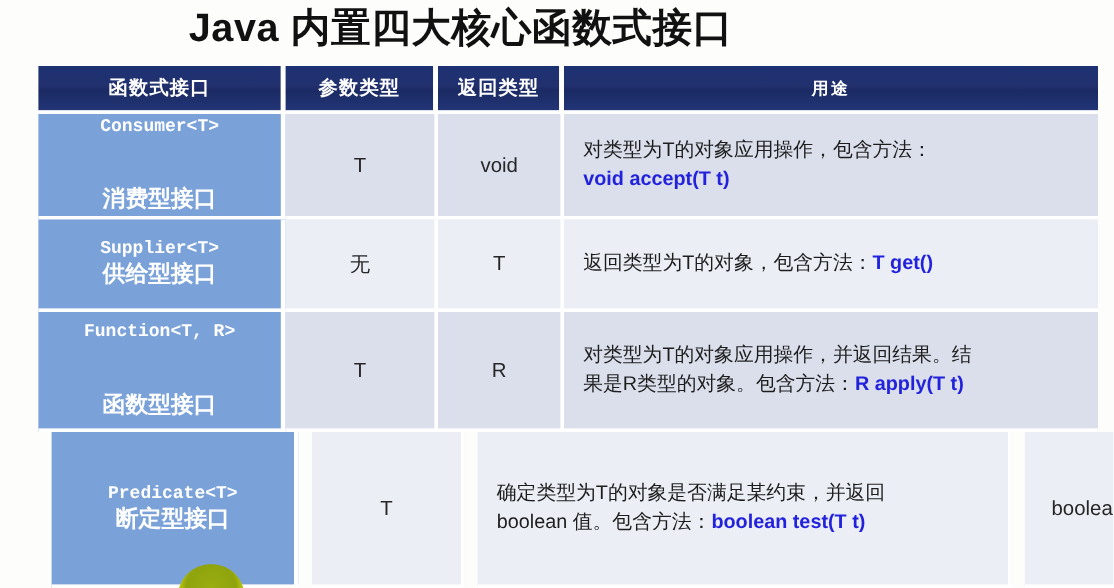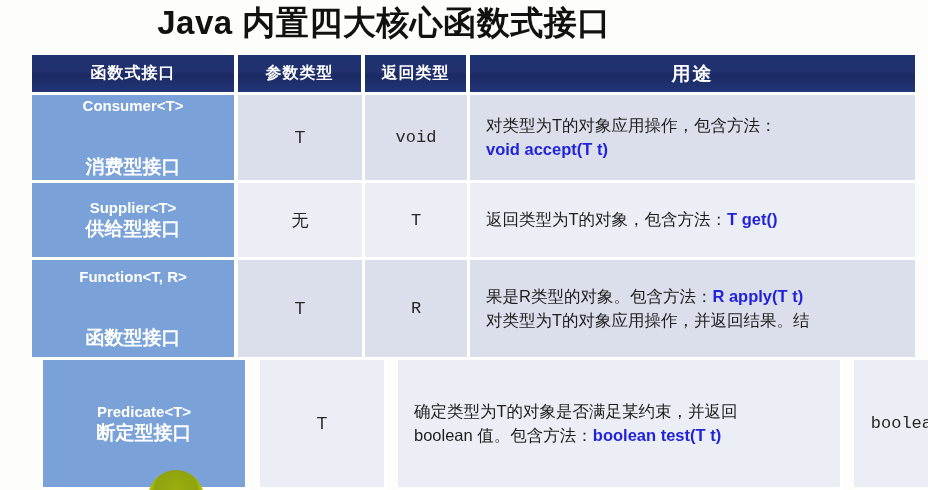--- a/index.html
+++ b/index.html
@@ -58,38 +58,38 @@
     display: flex;
     align-items: center;
     justify-content: center;
     text-align: center;
     border-right: 3px solid #ffffff;
     border-bottom: 3px solid #ffffff;
     overflow: hidden;
   }
   .cell:last-child { border-right: none; }
 
-  .c1 { width: 206px; flex: 0 0 206px; }
+  .c1 { width: 206px; flex: 0 0 206px; font-family: Liberation Mono, monospace; }
   .c2 { width: 127px; flex: 0 0 127px; }
-  .c3 { width: 105px; flex: 0 0 105px; font-family: Liberation Mono, monospace; }
+  .c3 { width: 105px; flex: 0 0 105px; }
   .c4 { width: 445px; flex: 0 0 445px; }
 
   
   #header-row .cell {
     height: 40px;
     background: linear-gradient(to bottom, #1d3273 0%, #22306e 45%, #1b2a63 55%, #223577 100%);
     color: #ffffff;
     font-size: 16px;
     font-weight: bold;
     letter-spacing: 1px;
     border-bottom: 3px solid #ffffff;
     border-right: 4px solid #ffffff;
   }
   #header-row .cell.c4 {
-    font-size: 19px;
+    font-size: 14px;
     letter-spacing: 2px;
     border-right: none;
   }
 
   
   .iface {
     background: #7aa2d9;
     color: #ffffff;
     font-weight: bold;
     font-size: 15px;
@@ -190,22 +190,22 @@
 
     <div class="row h3">
       <div class="cell c1 iface">
         <span class="en">Function&lt;T, R&gt;</span>
         <span class="cn">函数型接口</span>
       </div>
       <div class="cell c2 typecell shade-a">T</div>
       <div class="cell c3 typecell shade-a">R</div>
       <div class="cell c4 purpose shade-a">
         <div class="inner">
+          <div>对类型为T的对象应用操作，并返回结果。结</div>
           <div><span>果是R类型的对象。包含方法：</span><span class="sig">R apply(T t)</span></div>
-          <div>对类型为T的对象应用操作，并返回结果。结</div>
         </div>
       </div>
     </div>
 
     <div class="row h4">
       <div class="cell c1 iface">
         <span class="en">Predicate&lt;T&gt;</span>
         <span class="cn">断定型接口</span>
       </div>
       <div class="cell c2 typecell shade-b">T</div>

